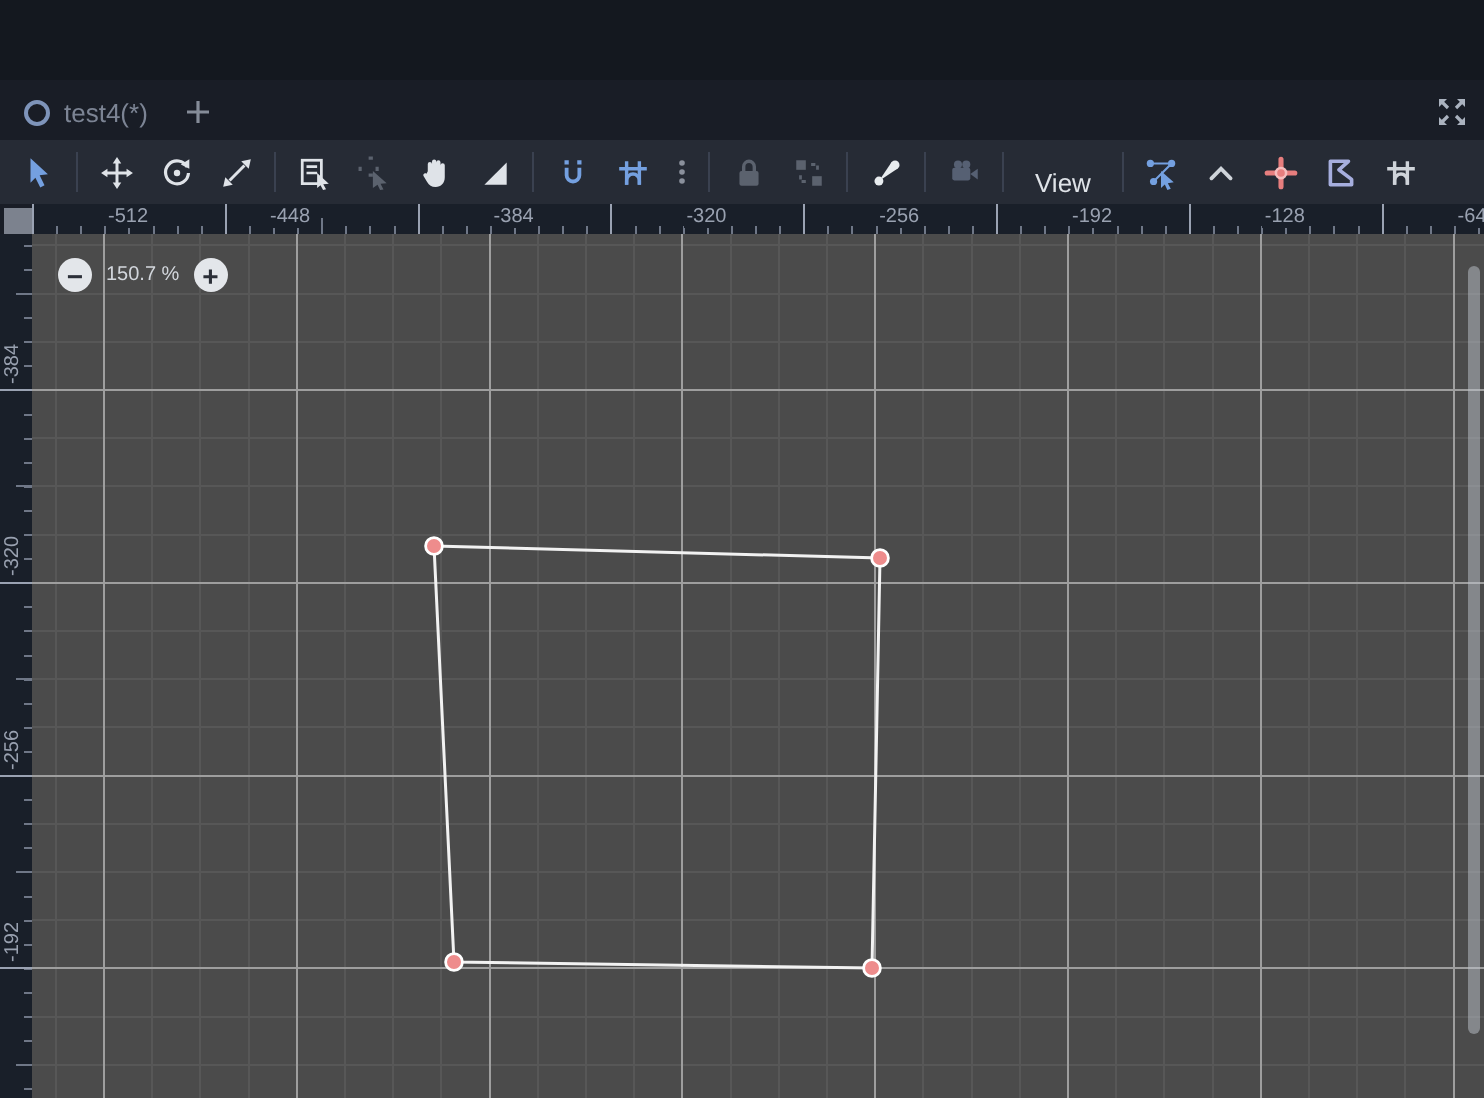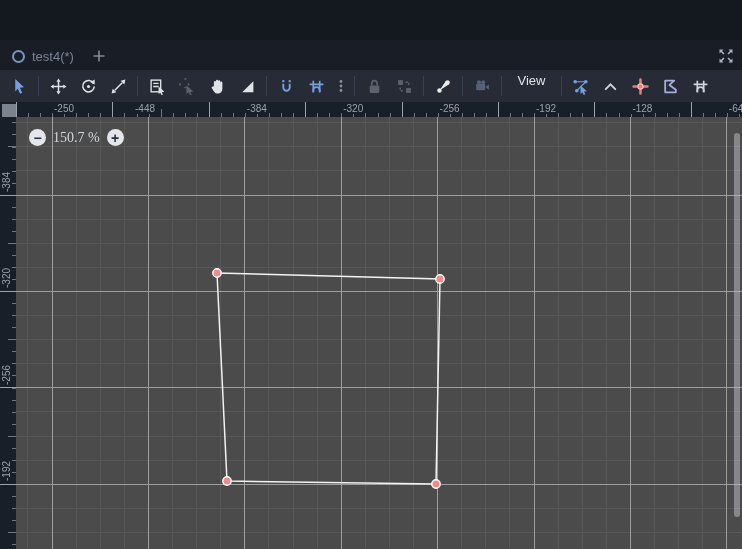--- a/index.html
+++ b/index.html
@@ -13,21 +13,21 @@
   .scene-circle{width:9px;height:9px;border:2px solid #91a7cc;border-radius:50%;display:inline-block;}
   .tab.inactive .scene-circle{border-color:#7e94ba;}
   .tab-close{display:flex;align-items:center;margin-left:2px;}
   .newtab{display:flex;align-items:center;justify-content:center;width:26px;height:28px;}
   .expand-btn{position:absolute;right:7px;top:7px;width:18px;height:18px;display:flex;align-items:center;justify-content:center;}
   
   .toolbar{position:absolute;left:0;top:30px;width:742px;height:32px;background:#262b35;display:flex;align-items:center;padding-left:4px;box-sizing:border-box;}
   .tbtn{width:27px;height:26px;margin:0 1.5px;display:flex;align-items:center;justify-content:center;border-radius:3px;flex:0 0 auto;}
   .tbtn.narrow{width:16px;}
   .tsep{width:1px;height:20px;background:#3a4150;margin:0 4px;flex:0 0 auto;}
-  .view-btn{height:26px;padding:0 10px;margin:0 1.5px;display:flex;align-items:flex-start;font-size:13px;color:#dfe3e8;border-radius:3px;flex:0 0 auto;}
+  .view-btn{height:26px;padding:0 10px;margin:0 1.5px;display:flex;align-items:flex-end;font-size:13px;color:#dfe3e8;border-radius:3px;flex:0 0 auto;}
   
   .workspace{position:absolute;left:0;top:62px;width:742px;height:487px;}
   .ruler-corner{position:absolute;left:2px;top:2px;width:14px;height:13px;background:#7c828e;}
   .hruler{position:absolute;left:16px;top:0;width:726px;height:15px;background:#191f29;overflow:hidden;
     background-image:
       repeating-linear-gradient(90deg,#9aa2b2 0 1px,transparent 1px 96.4px),
       repeating-linear-gradient(90deg,#6f7787 0 1px,transparent 1px 48.2px),
       repeating-linear-gradient(90deg,#6f7787 0 1px,transparent 1px 12.05px);
     background-size:100% 15px,100% 8px,100% 4px;
     background-position:left bottom,left bottom,left bottom;background-repeat:no-repeat;}
@@ -46,21 +46,21 @@
       repeating-linear-gradient(90deg,transparent 0 35.5px,#9e9e9e 35.5px 36.5px,transparent 36.5px 96.4px),
       repeating-linear-gradient(180deg,transparent 0 77.5px,#9e9e9e 77.5px 78.5px,transparent 78.5px 96.4px),
       repeating-linear-gradient(90deg,transparent 0 11.4px,#575757 11.4px 12.4px,transparent 12.4px 24.1px),
       repeating-linear-gradient(180deg,transparent 0 5.2px,#575757 5.2px 6.2px,transparent 6.2px 24.1px);
     overflow:hidden;}
   .poly-svg{position:absolute;left:0;top:0;}
   
   .zoomwidget{position:absolute;left:13px;top:12px;display:flex;align-items:center;gap:7px;}
   .zbtn{width:17px;height:17px;border-radius:50%;background:#e3e6ea;color:#2b2f38;display:flex;align-items:center;justify-content:center;
         font-size:14px;font-weight:bold;line-height:1;}
-  .zlabel{font-size:14px;color:#d2d6dc;font-family:Liberation Serif, serif;}
+  .zlabel{font-size:10px;color:#d2d6dc;}
   .vscroll-thumb{position:absolute;right:2px;width:6px;border-radius:3px;background:rgba(190,195,203,.5);}
   .hscroll-track{position:absolute;left:16px;right:0;bottom:0;height:6px;background:#23272f;}
   svg{display:block;}
 </style>
 </head>
 <body>
 
 <div id="app">
 
   <div class="tabbar">
@@ -218,21 +218,21 @@
       <svg width="17" height="17" viewBox="0 0 16 16">
         <path d="M5 2.5 V13.5 M11 2.5 V13.5 M1.5 6 H14.5" stroke="#cfd4da" stroke-width="1.6" fill="none"></path>
         <path d="M5 13.5 V11.5 a3 3 0 0 1 6 0 V13.5" stroke="#cfd4da" stroke-width="1.6" fill="none"></path>
       </svg>
     </div>
   </div>
 
   <div class="workspace">
     <div class="ruler-corner"></div>
     <div class="hruler" id="hruler">
-        <span class="rlabel" style="left: 37px;">-250</span>
+        <span class="rlabel" style="left: 37px;">-512</span>
         <span class="rlabel" style="left: 118px;">-448</span>
         <span class="rlabel" style="left: 229.8px;">-384</span>
         <span class="rlabel" style="left: 326.2px;">-320</span>
         <span class="rlabel" style="left: 422.6px;">-256</span>
         <span class="rlabel" style="left: 519px;">-192</span>
         <span class="rlabel" style="left: 615.4px;">-128</span>
         <span class="rlabel" style="left: 711.8px;">-64</span>
       </div>
     <div class="vruler" id="vruler">
         <span class="rlabel" style="top: 77px;">-384</span>

